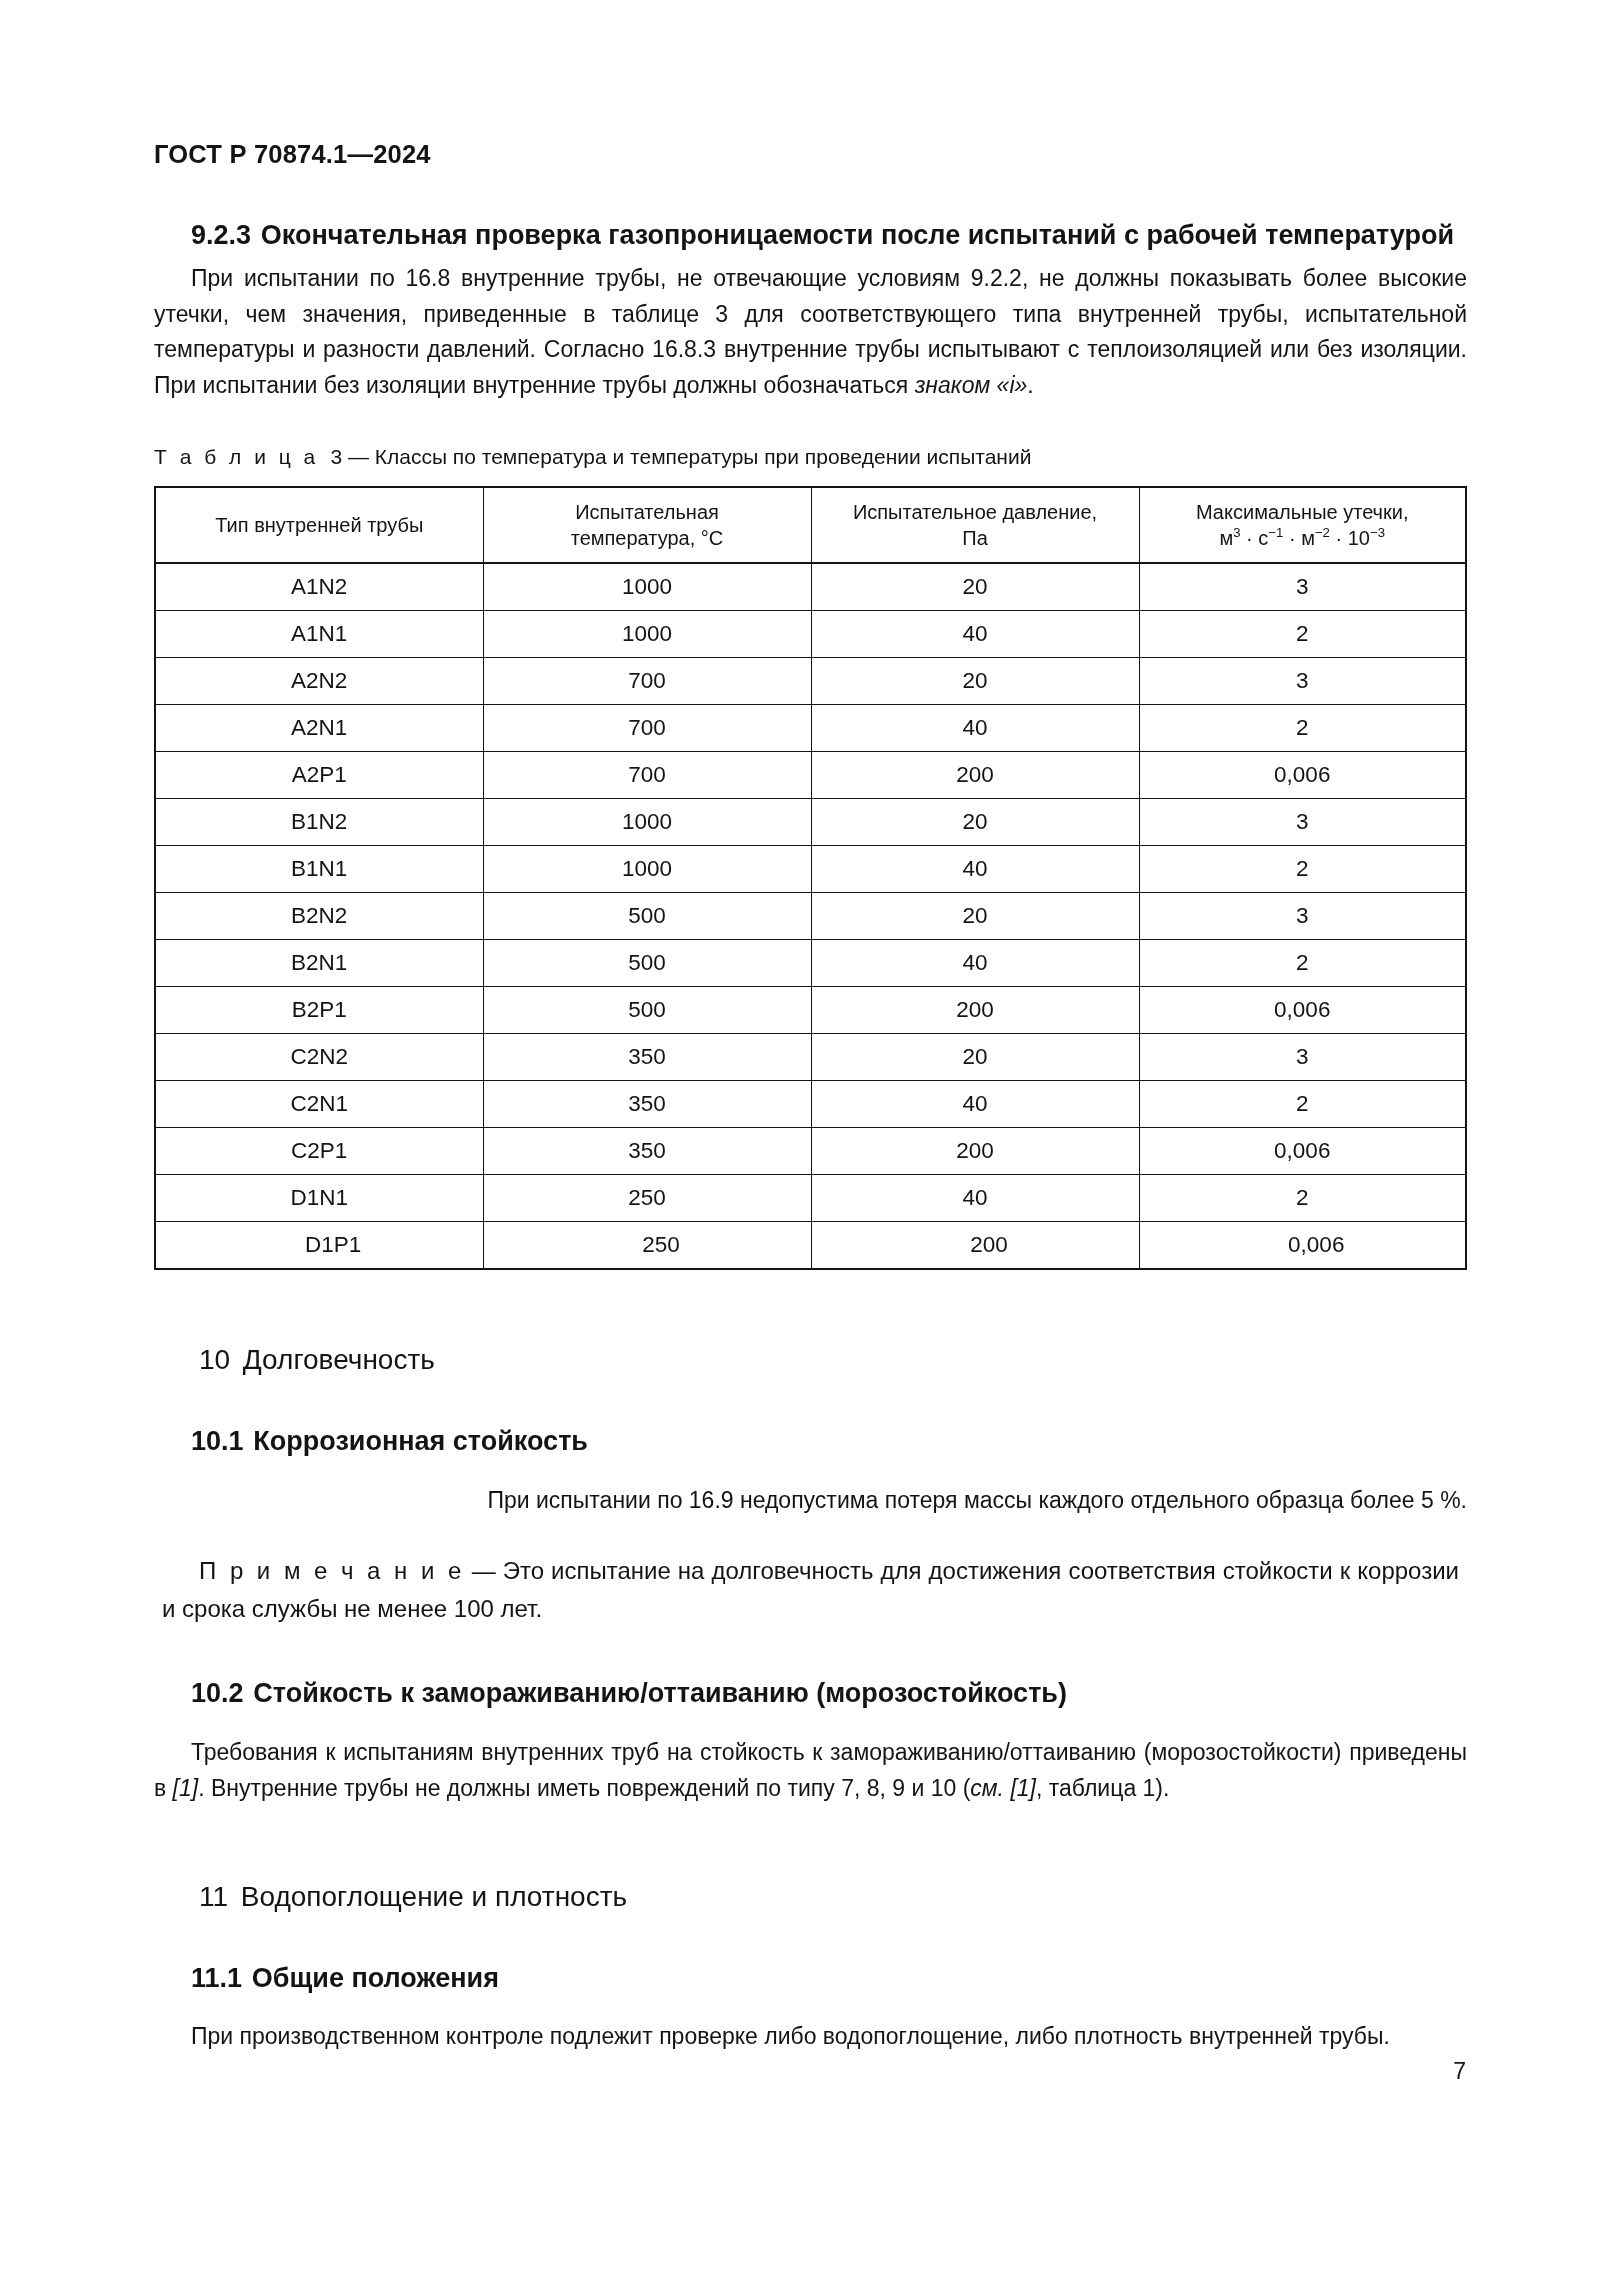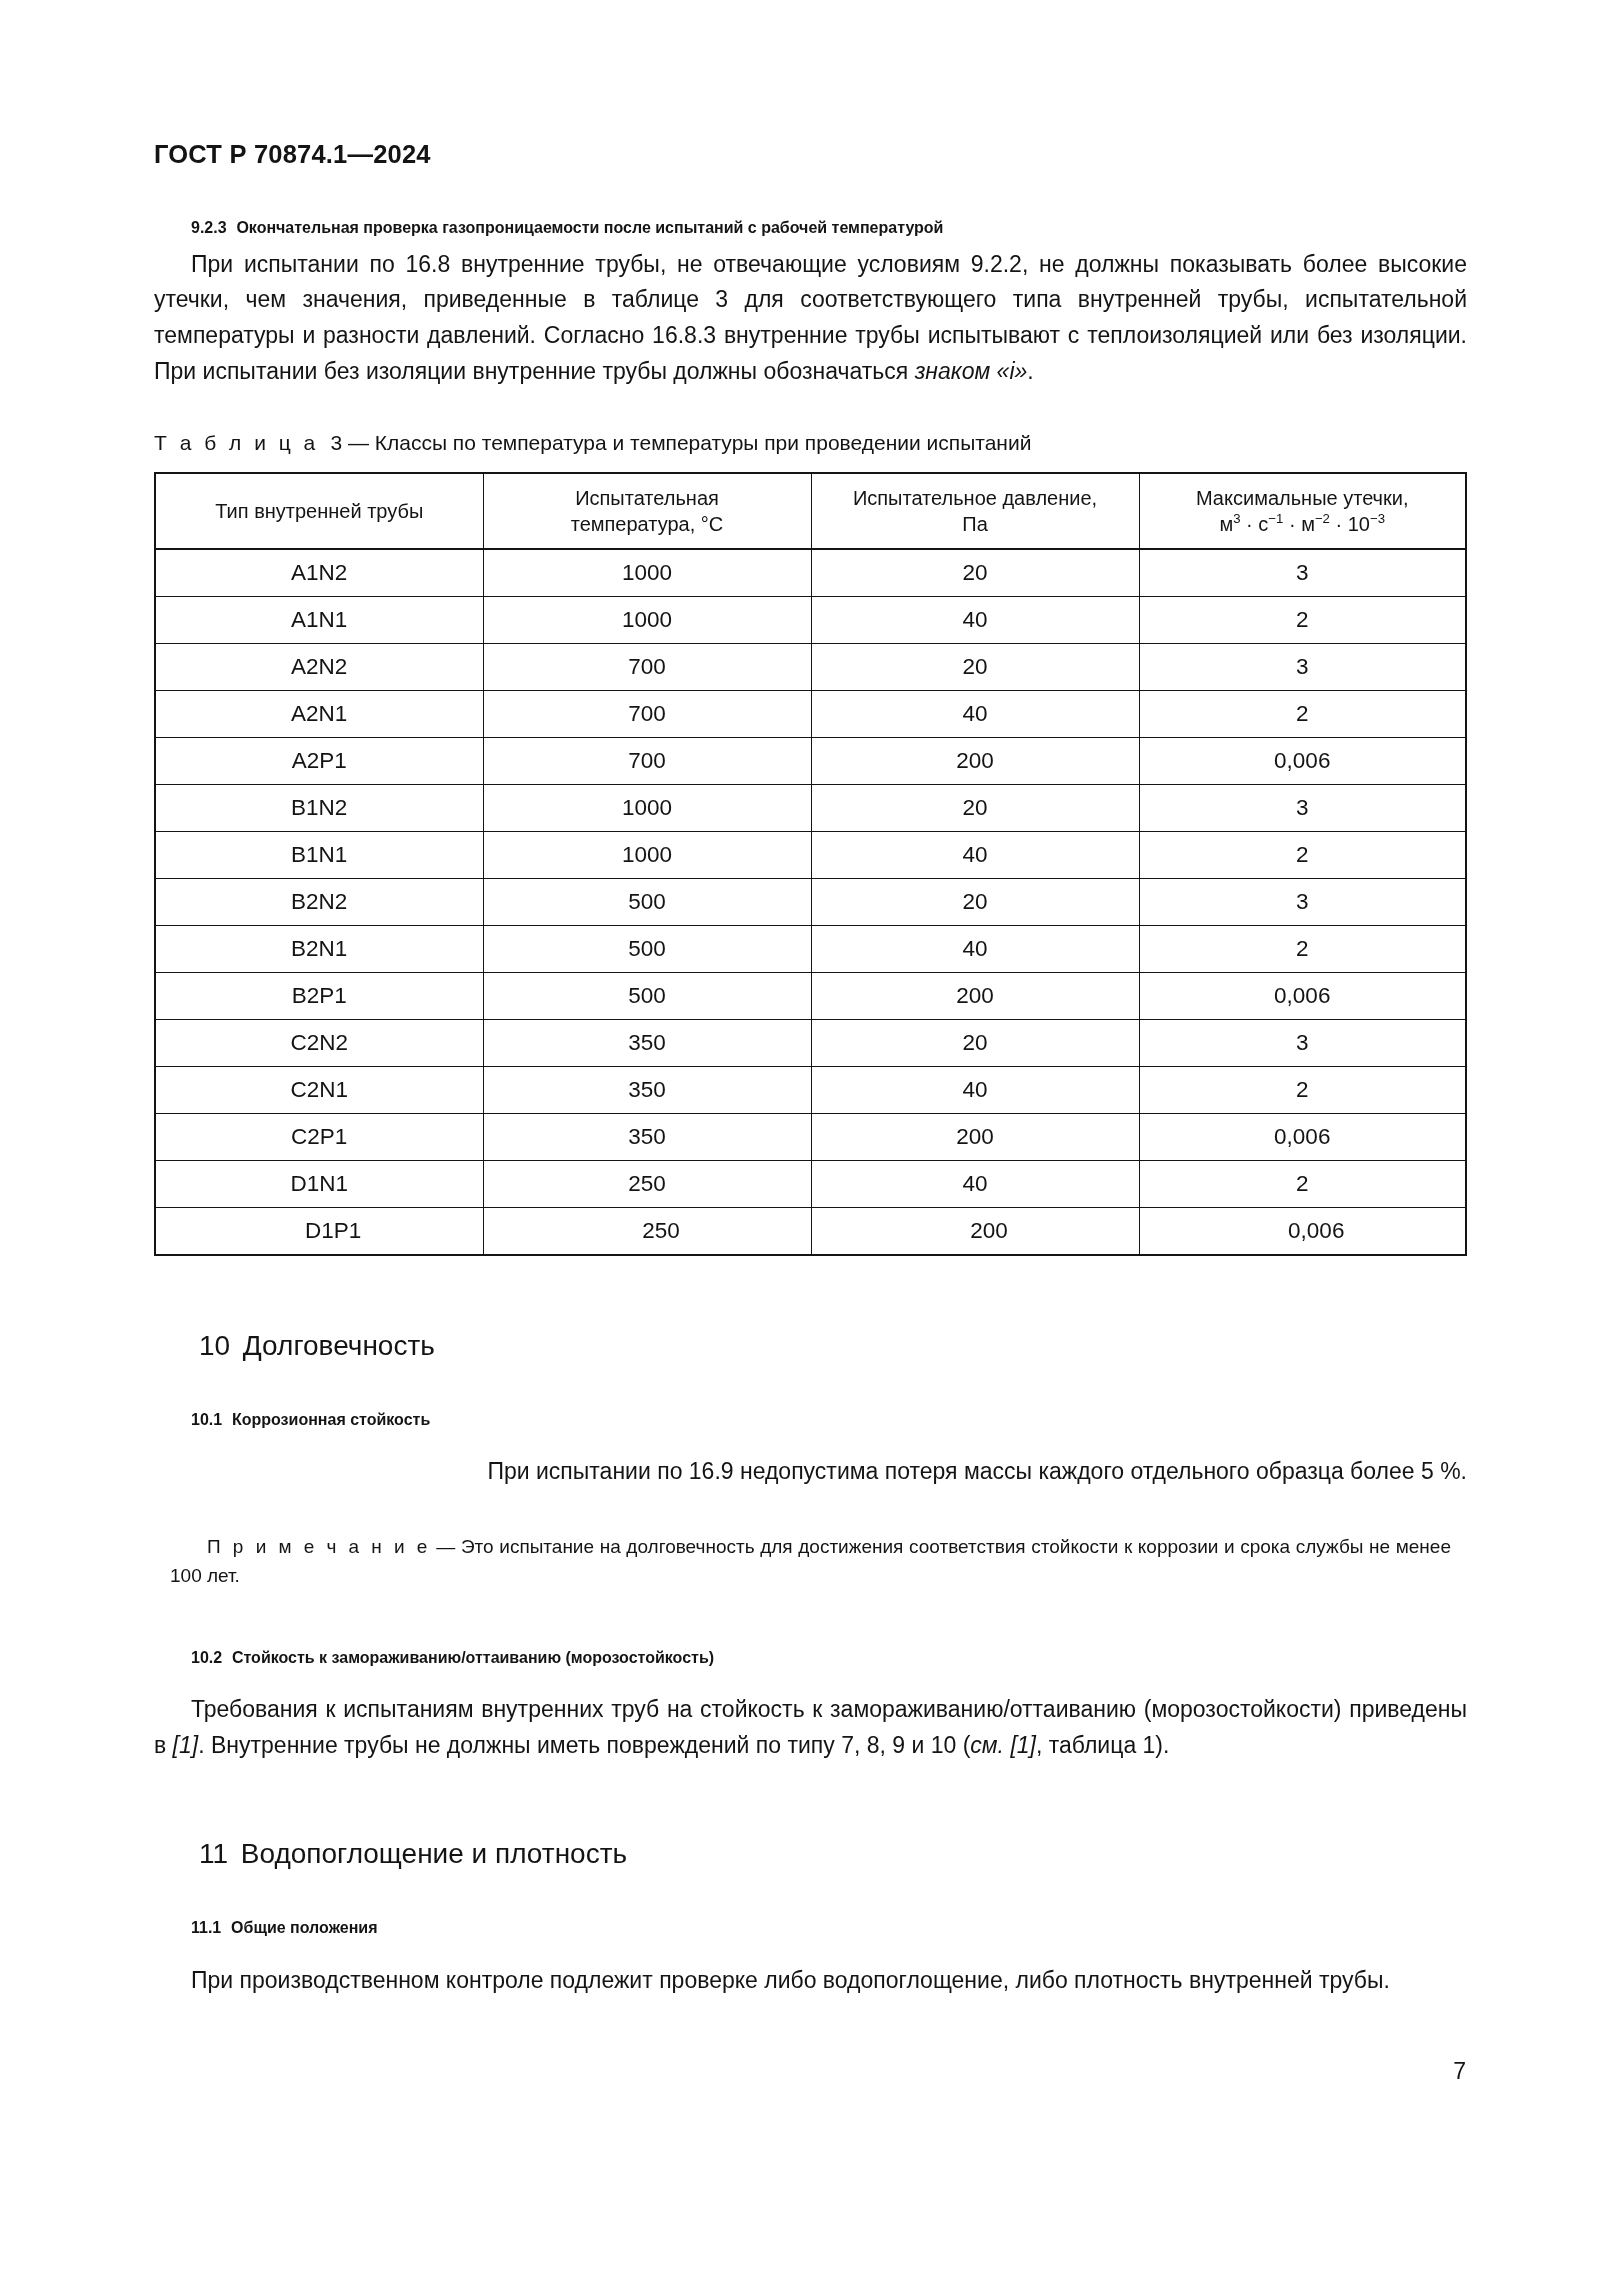--- a/index.html
+++ b/index.html
@@ -35,43 +35,43 @@
     white-space: nowrap;
   }
   
   .content {
     position: absolute;
     left: 154px;
     top: 218px;
     width: 1313px;
   }
   .h3 {
-    font-size: 16px;
+    font-size: 27px;
     font-weight: bold;
     line-height: 1.30;
     margin: 0 0 7.8px 0;
     text-indent: 0;
     padding-left: 37px;
   }
   .h3 .num { margin-right: 9.8px; }
   .para {
     font-size: 23px;
     line-height: 1.555;
     text-align: justify;
     text-justify: inter-word;
     margin: 0;
     text-indent: 37px;
     hyphens: manual;
   }
   .para.nojust { text-align: right; }
   .note {
-    font-size: 19px;
+    font-size: 24px;
     line-height: 1.56;
     text-align: justify;
-    margin: 16px;
+    margin: 8px;
     text-indent: 37px;
   }
   .spaced { letter-spacing: 3.3px; }
   i, .it { font-style: italic; }
 
   .gap-s  { height: 15.7px; }
   .gap-m  { height: 25.5px; }
   .gap-l  { height: 39px; }
 
   

